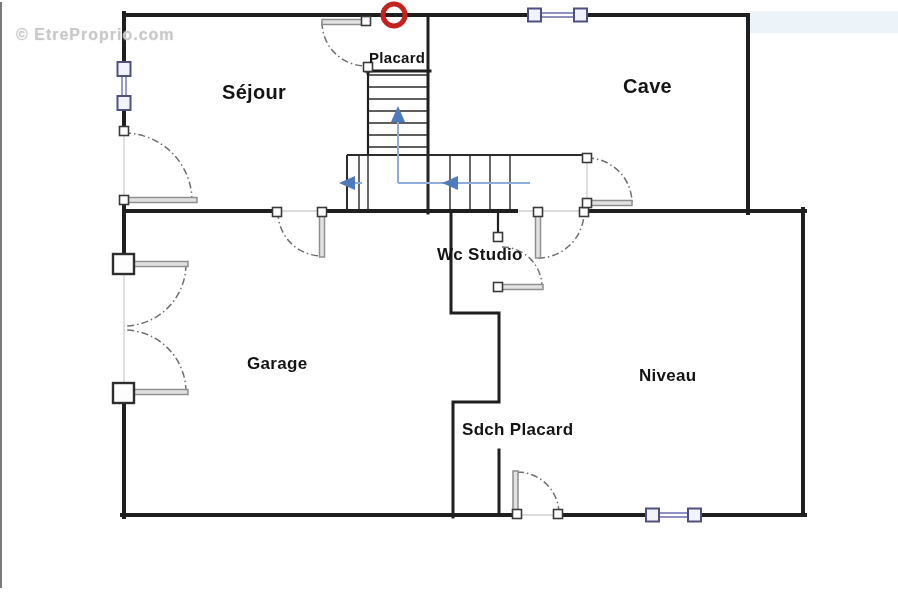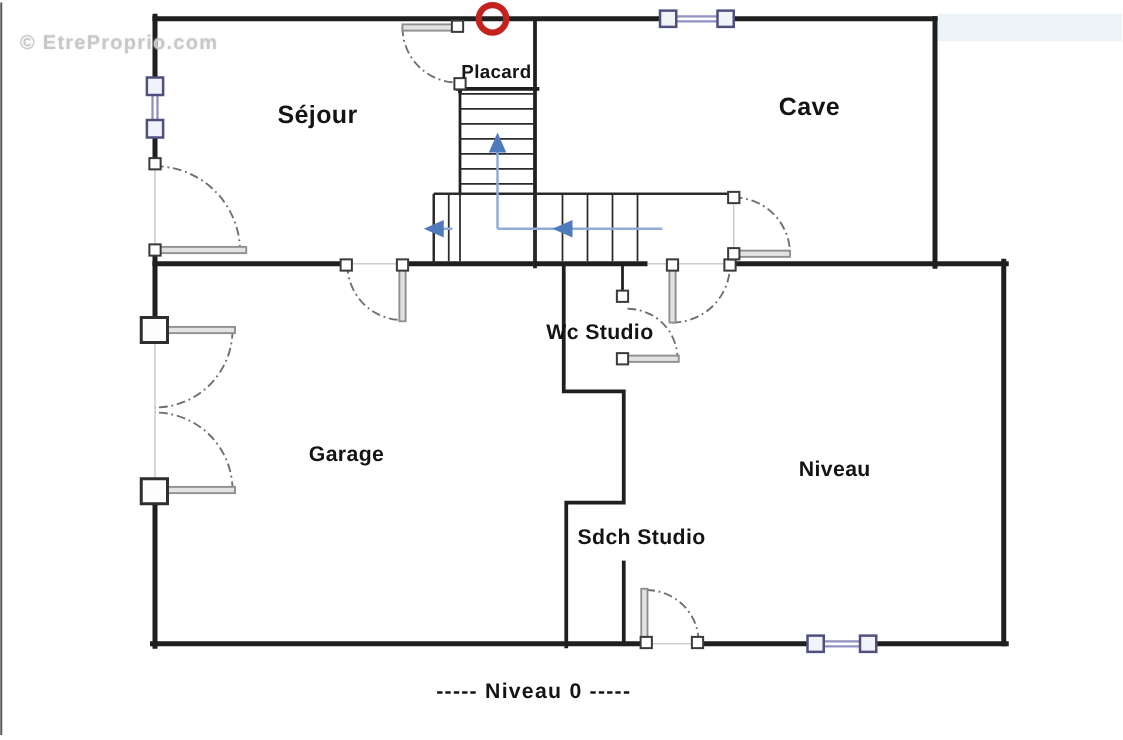--- a/index.html
+++ b/index.html
@@ -165,18 +165,17 @@
       </g>
     </g>
 
     <circle class="entry" cx="394" cy="15" r="11"></circle>
   </svg>
 
   <div id="watermark">© EtreProprio.com</div>
   <div class="room-label" style="left:222px;top:81px;">Séjour</div>
   <div class="room-label lbl-sm" style="left:369px;top:49px;">Placard</div>
   <div class="room-label" style="left:606px;top:75px;margin-left:17px;">Cave</div>
-  <div class="room-label lbl-lg" style="left:437px;top:256px;">Wc Studio</div>
+  <div class="room-label lbl-lg" style="left:437px;top:245px;">Wc Studio</div>
   <div class="room-label lbl-lg" style="left:247px;top:354px;">Garage</div>
   <div class="room-label lbl-lg" style="left:639px;top:366px;">Niveau</div>
-  <div class="room-label lbl-lg" style="left:462px;top:420px;">Sdch Studio</div>
-  <div id="level-caption">-----  Niveau 0  -----</div>
+  <div class="room-label lbl-lg" style="left:462px;top:420px;">Sdch Placard</div>
 </div>
 
 </body></html>

